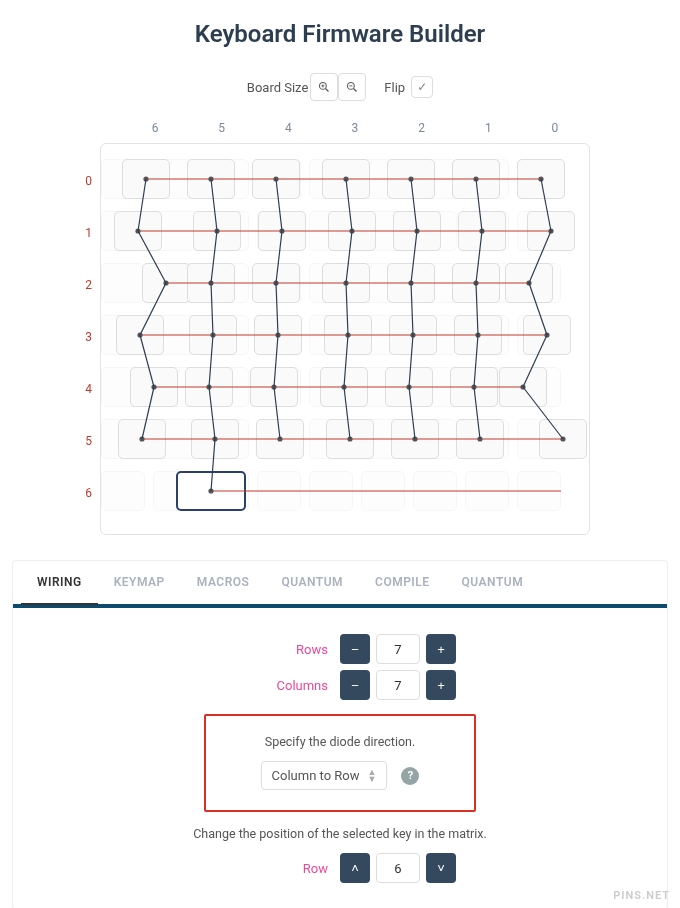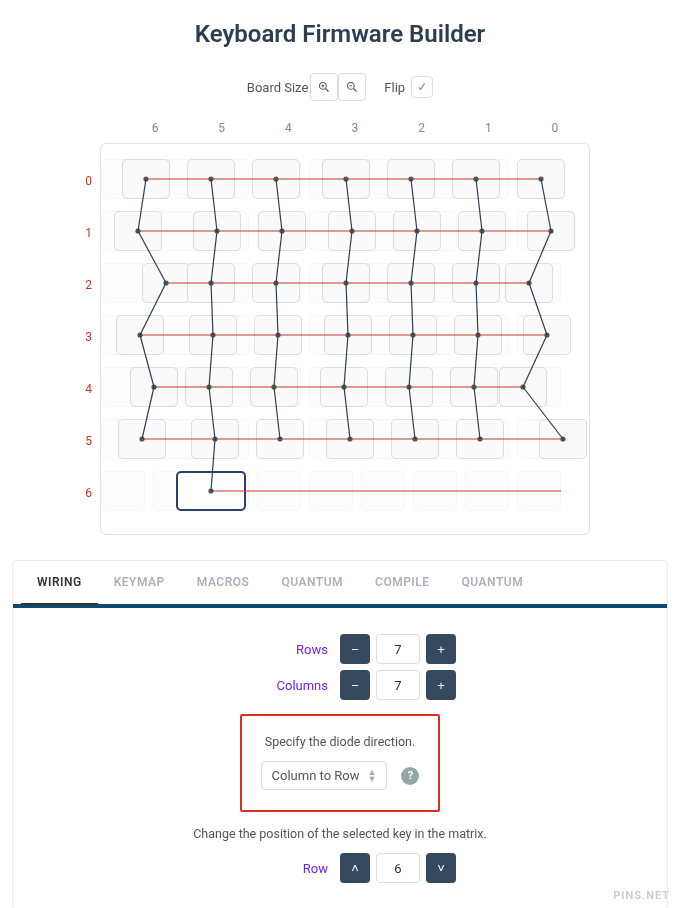--- a/index.html
+++ b/index.html
@@ -25,24 +25,24 @@
 .row-wire { stroke: #c0392b; stroke-width: 1; }
 .col-wire { stroke: #2c3e50; stroke-width: 1.2; }
 
 .tabs-panel { border: 1px solid #eee; border-radius: 4px; margin: 25px 12px 10px; background: #fff; }
 .tabs { display: flex; border-bottom: 4px solid #0c4a6e; padding: 0 8px; }
 .tab { padding: 14px 16px; font-size: 12px; font-weight: 600; color: #aab2bd; letter-spacing: 0.5px; cursor: pointer; }
 .tab.active { color: #333; border-bottom: 2px solid #333; margin-bottom: -1px; }
 .panel-body { padding: 20px 10px; }
 .instruction { text-align: center; font-size: 12.5px; color: #555; margin: 8px 0 12px; }
 .control-row { display: flex; align-items: center; justify-content: center; gap: 6px; margin: 6px 0; }
-.control-label { width: 110px; text-align: right; font-size: 13px; color: #6d28d9; padding-right: 6px; }
+.control-label { width: 110px; text-align: right; font-size: 13px; color: #ec4899; padding-right: 6px; }
 .sq-btn { width: 30px; height: 30px; background: #34495e; color: #fff; border: none; border-radius: 4px; display: inline-flex; align-items: center; justify-content: center; cursor: pointer; font-size: 13px; }
 .num-box { width: 44px; height: 30px; border: 1px solid #ddd; border-radius: 4px; display: inline-flex; align-items: center; justify-content: center; font-size: 13px; color: #333; background: #fff; }
-.highlight-box { border: 2px solid #d93025; border-radius: 2px; width: 200px; margin: 14px auto; padding: 10px 10px 14px; }
+.highlight-box { border: 2px solid #d93025; border-radius: 2px; width: 272px; margin: 14px auto; padding: 10px 10px 14px; }
 .select-box { display: inline-flex; align-items: center; border: 1px solid #ddd; border-radius: 4px; padding: 6px 10px; font-size: 13px; color: #555; background: #fff; gap: 8px; cursor: pointer; }
 .select-arrows { font-size: 9px; color: #aaa; line-height: 7px; display: flex; flex-direction: column; }
 .help-icon { width: 18px; height: 18px; border-radius: 50%; background: #95a5a6; color: #fff; display: inline-flex; align-items: center; justify-content: center; font-size: 11px; font-weight: bold; margin-left: 8px; }
 .watermark { position: absolute; right: 10px; bottom: 6px; font-size: 11px; color: #ccc; font-weight: 600; letter-spacing: 1px; }
 </style>
 </head>
 <body>
 
 <div class="container">
   <h1>Keyboard Firmware Builder</h1>

